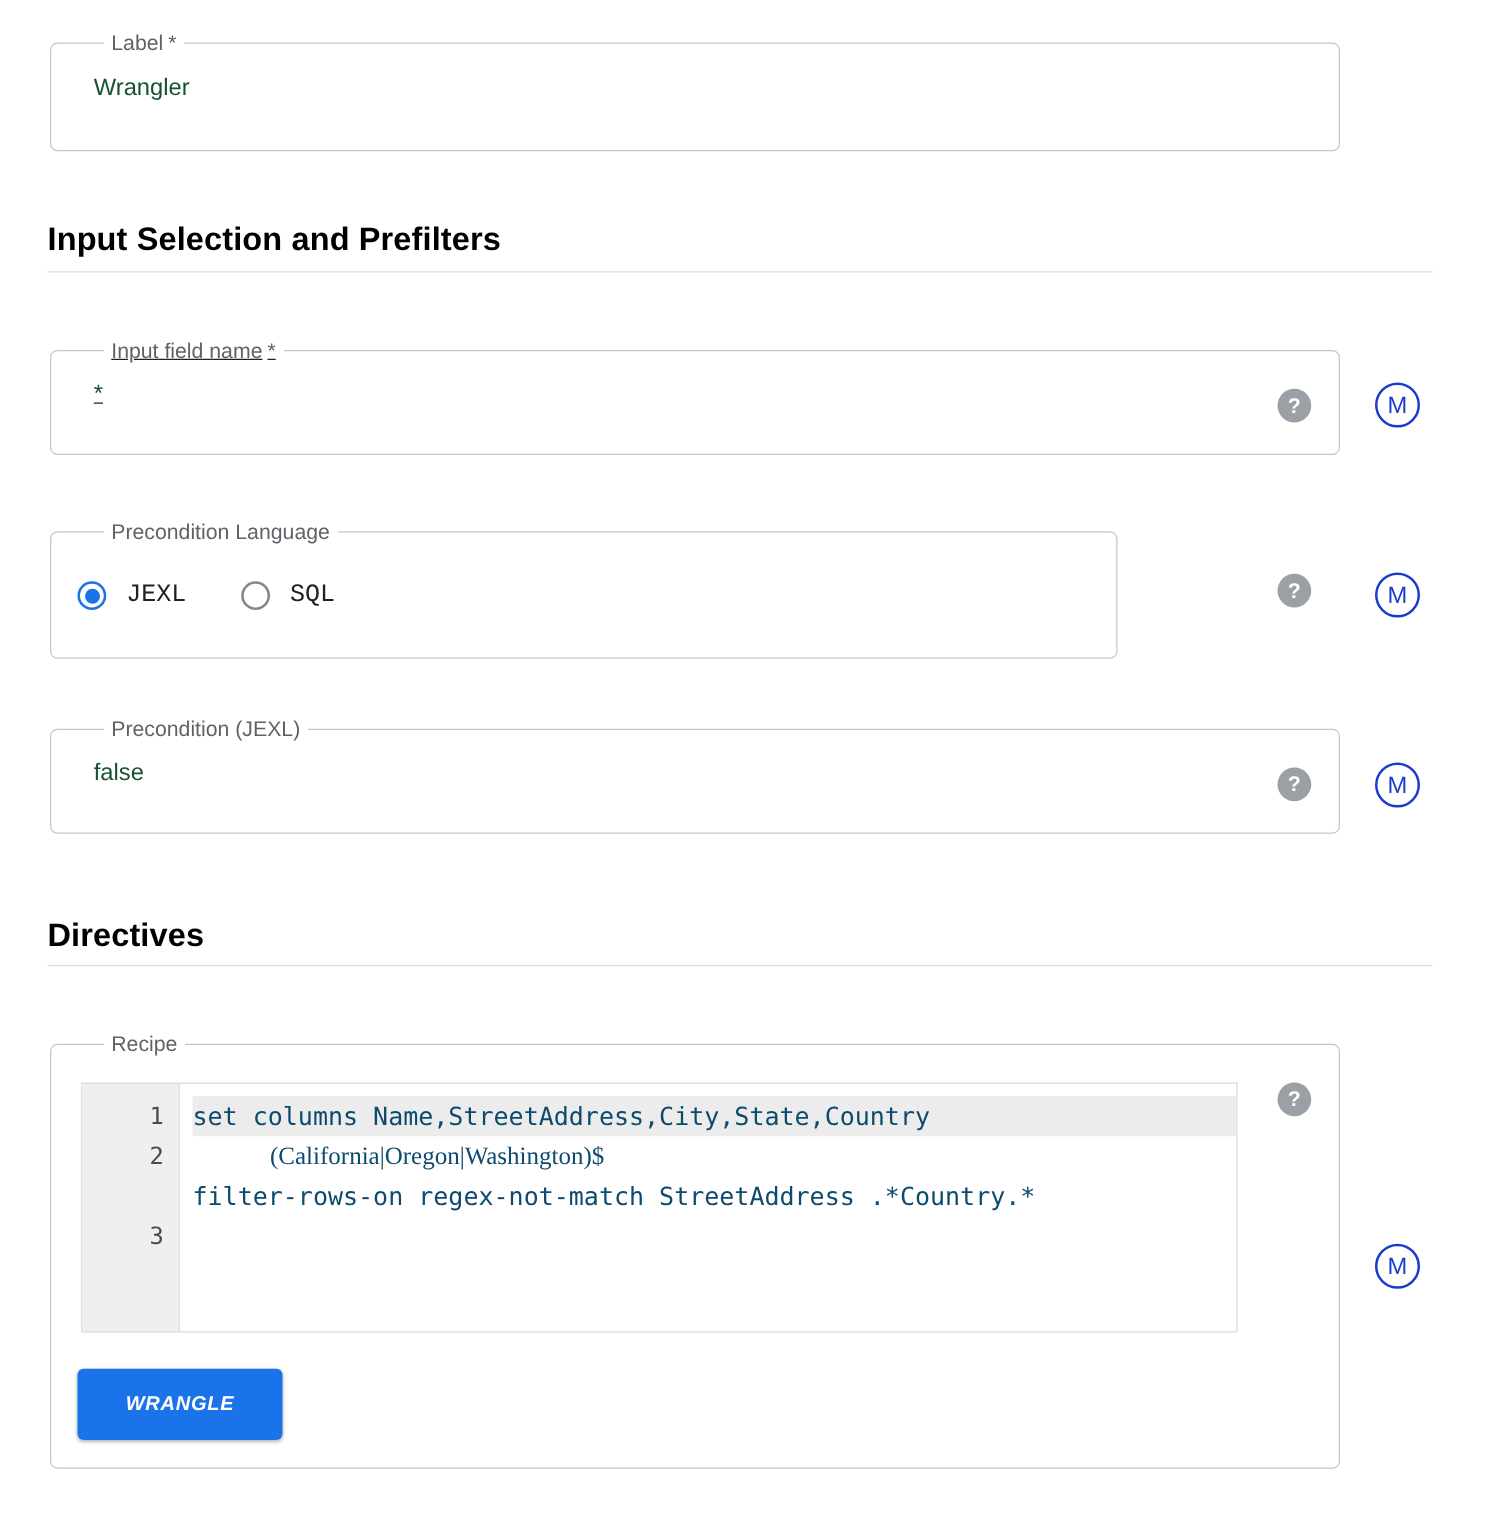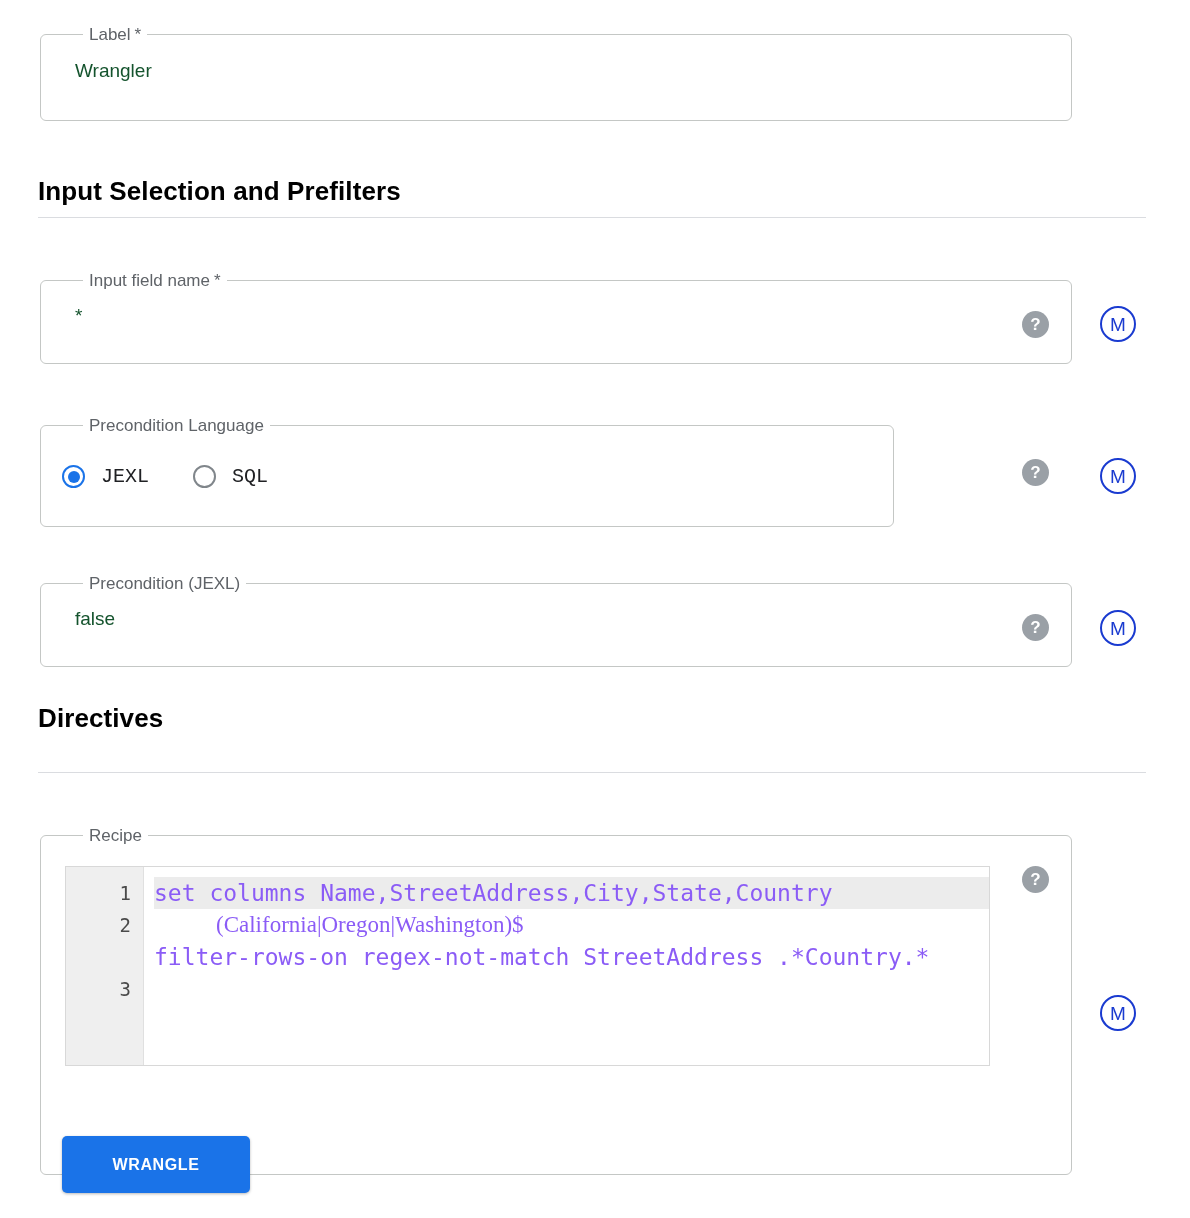--- a/index.html
+++ b/index.html
@@ -160,22 +160,22 @@
     padding-right: 12px;
     line-height: 32px;
   }
   .code {
     flex: 1 1 auto;
     padding-top: 10px;
     padding-left: 10px;
   }
   .code-line {
     font-family: "DejaVu Sans Mono", monospace;
-    font-size: 23px;
-    color: #8b5cf6;
+    font-size: 20px;
+    color: #0c4a6e;
     line-height: 32px;
     white-space: pre;
   }
   .code-line.active {
     background: #ececec;
   }
   .code-line.cont {
     padding-left: 62px;
     font-family: Liberation Serif, serif;
   }
@@ -203,21 +203,21 @@
   <fieldset class="field" style="left:38px; top:26px; width:1032px; height:95px;">
     <legend>
       <span>Label</span><span class="req">*</span>
     </legend>
     <div class="field-value">Wrangler</div>
   </fieldset>
 
   <div class="section-title" style="left:38px; top:176px;">Input Selection and Prefilters</div>
   <div class="section-rule" style="left:38px; top:217px; width:1108px;"></div>
 
-  <fieldset class="field" style="left:38px; top:272px; width:1032px; height:92px;">
+  <fieldset class="field" style="left:38px; top:272px; width:1032px; height:92px;text-decoration:underline;">
     <legend>
       <span>Input field name</span><span class="req">*</span>
     </legend>
     <div class="field-value">*</div>
   </fieldset>
   <div class="help-icon" style="left:1022px; top:311px;">?</div>
   <div class="macro-icon" style="left:1100px; top:306px;">M</div>
 
   <fieldset class="field" style="left:38px; top:417px; width:854px; height:110px;">
     <legend>Precondition Language</legend>
@@ -235,21 +235,21 @@
   <div class="help-icon" style="left:1022px; top:459px;">?</div>
   <div class="macro-icon" style="left:1100px; top:458px;">M</div>
 
   <fieldset class="field" style="left:38px; top:575px; width:1032px; height:92px;">
     <legend>Precondition (JEXL)</legend>
     <div class="field-value">false</div>
   </fieldset>
   <div class="help-icon" style="left:1022px; top:614px;">?</div>
   <div class="macro-icon" style="left:1100px; top:610px;">M</div>
 
-  <div class="section-title" style="left:38px; top:703px;">Directives</div>
+  <div class="section-title" style="left:38px; top:733px;">Directives</div>
   <div class="section-rule" style="left:38px; top:772px; width:1108px;"></div>
 
   <fieldset class="field" style="left:38px; top:827px; width:1032px; height:348px;">
     <legend>Recipe</legend>
   </fieldset>
 
   <div class="editor" style="left:65px; top:866px; width:925px; height:200px;">
     <div class="gutter">
       <div>1</div>
       <div>2</div>
@@ -259,15 +259,15 @@
     <div class="code">
       <div class="code-line active">set columns Name,StreetAddress,City,State,Country</div>
       <div class="code-line cont">(California|Oregon|Washington)$</div>
       <div class="code-line">filter-rows-on regex-not-match StreetAddress .*Country.*</div>
     </div>
   </div>
 
   <div class="help-icon" style="left:1022px; top:866px;">?</div>
   <div class="macro-icon" style="left:1100px; top:995px;">M</div>
 
-  <button class="btn-primary" style="left:62px; top:1136px; width:188px; height:57px;">WRANGLE</button>
+  <button class="btn-primary" style="left:62px; top:1095px; width:164px; height:57px;font-style:italic;">WRANGLE</button>
 
 </div>
 
 </body></html>

